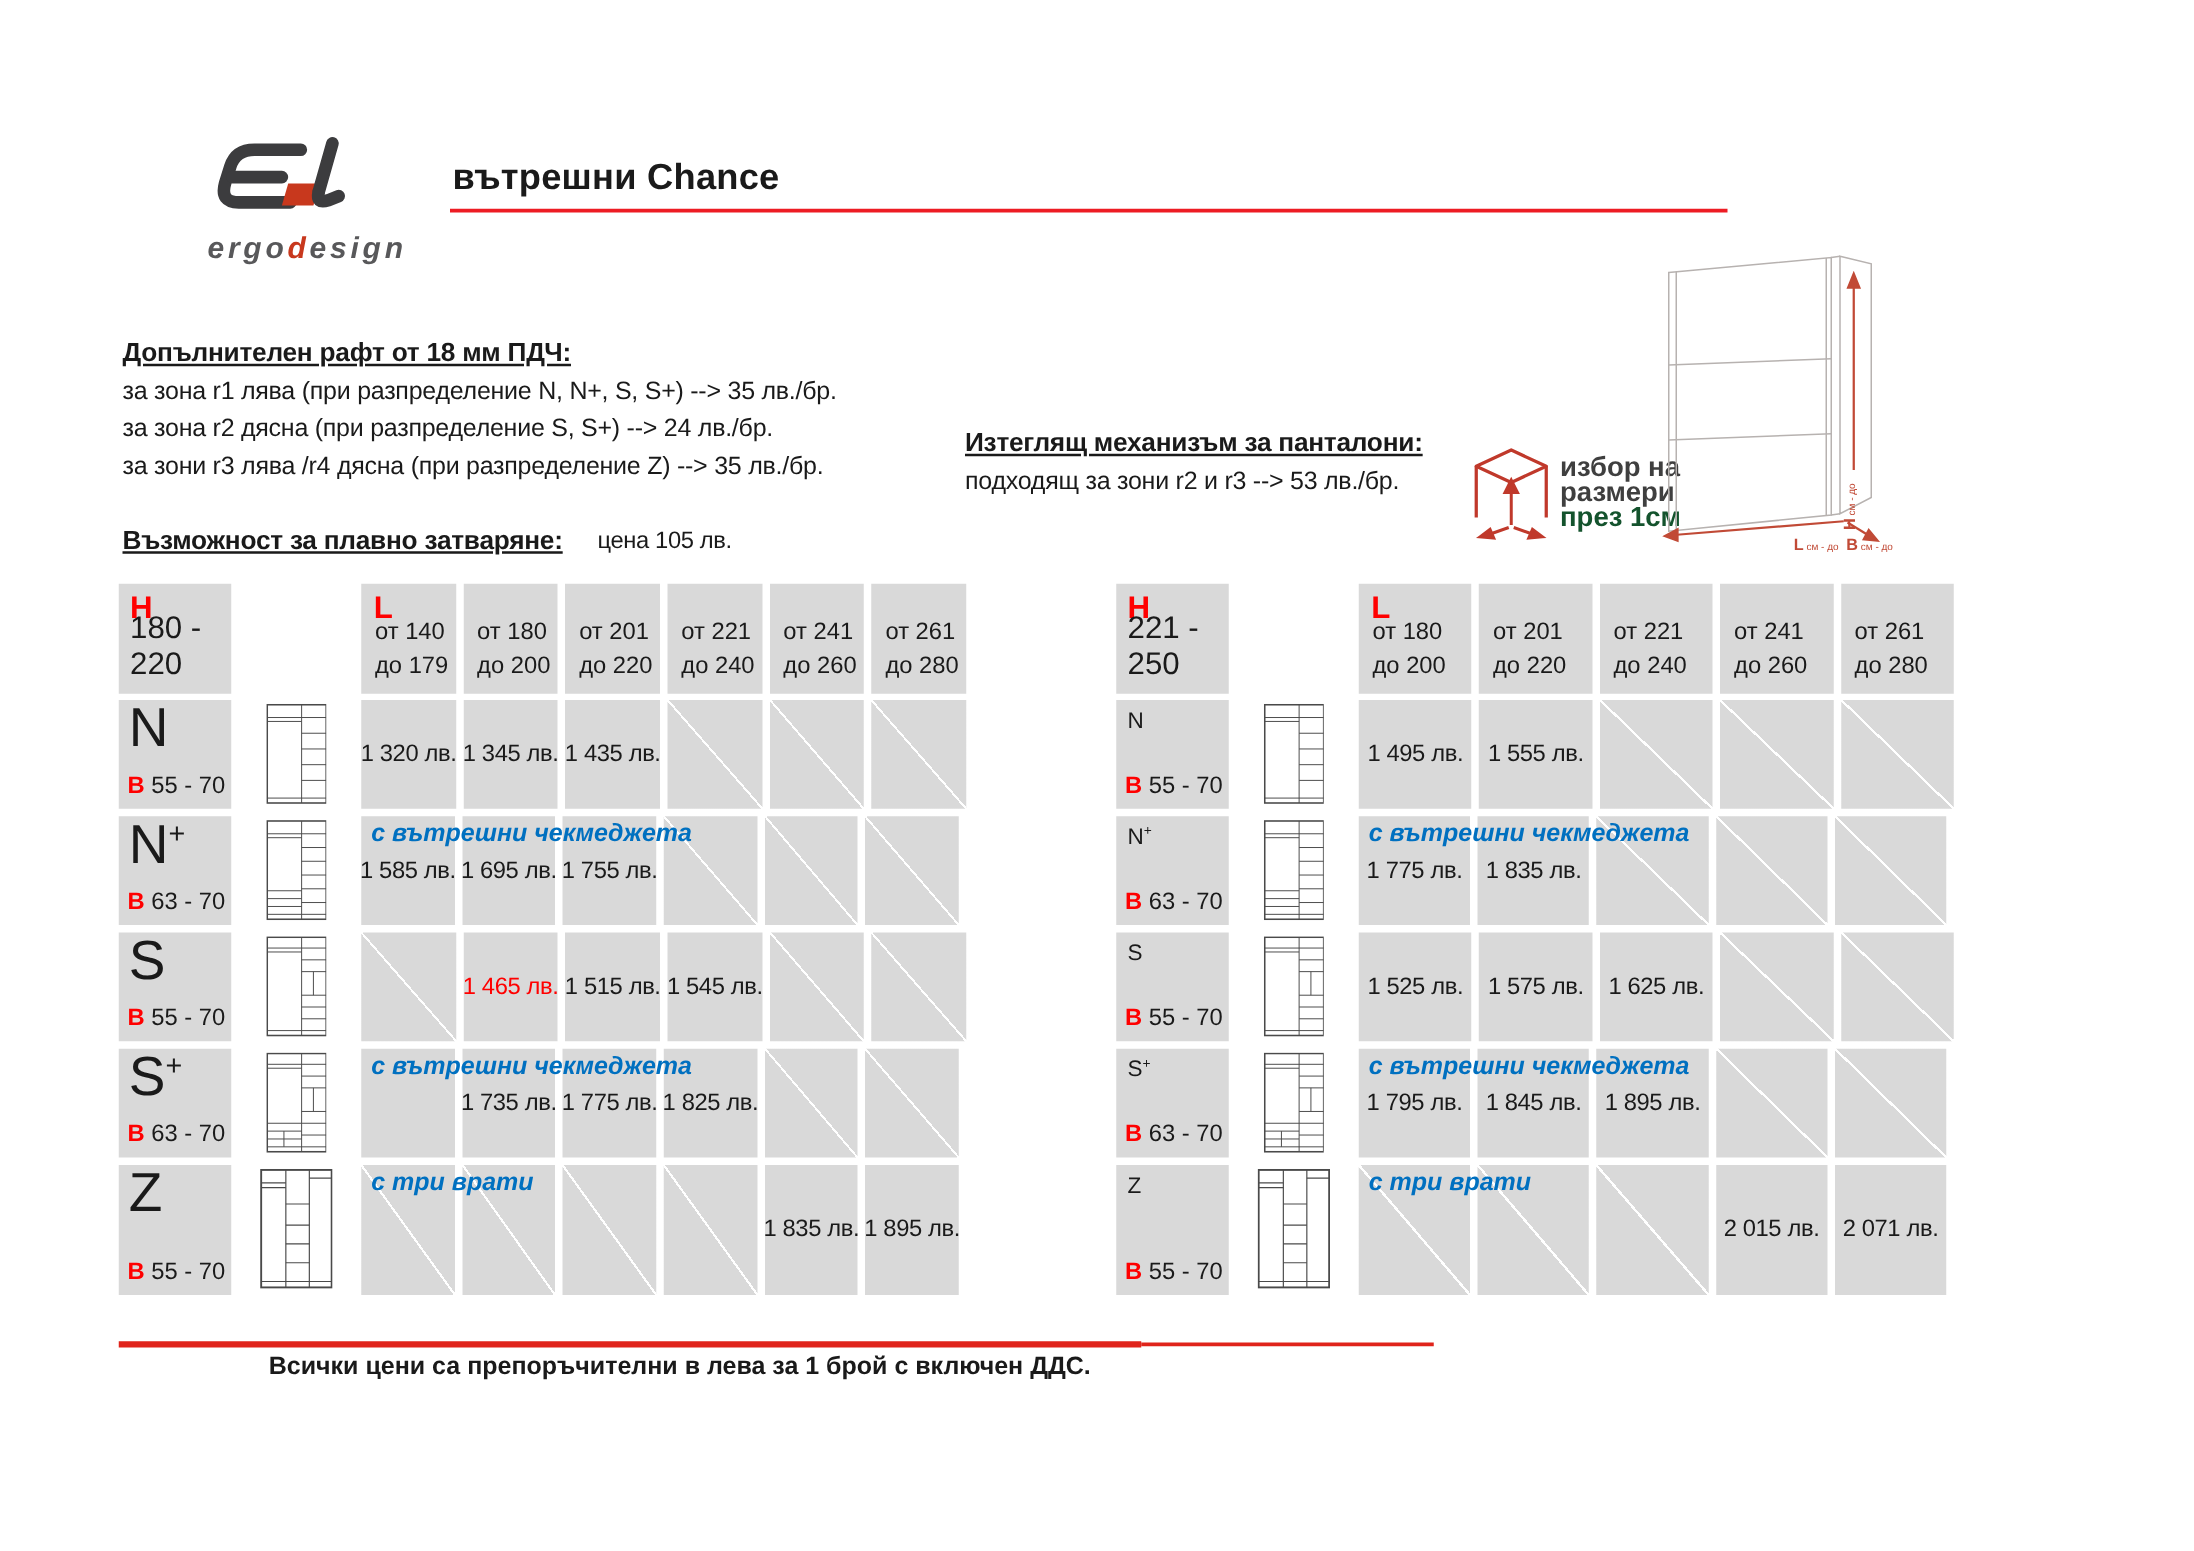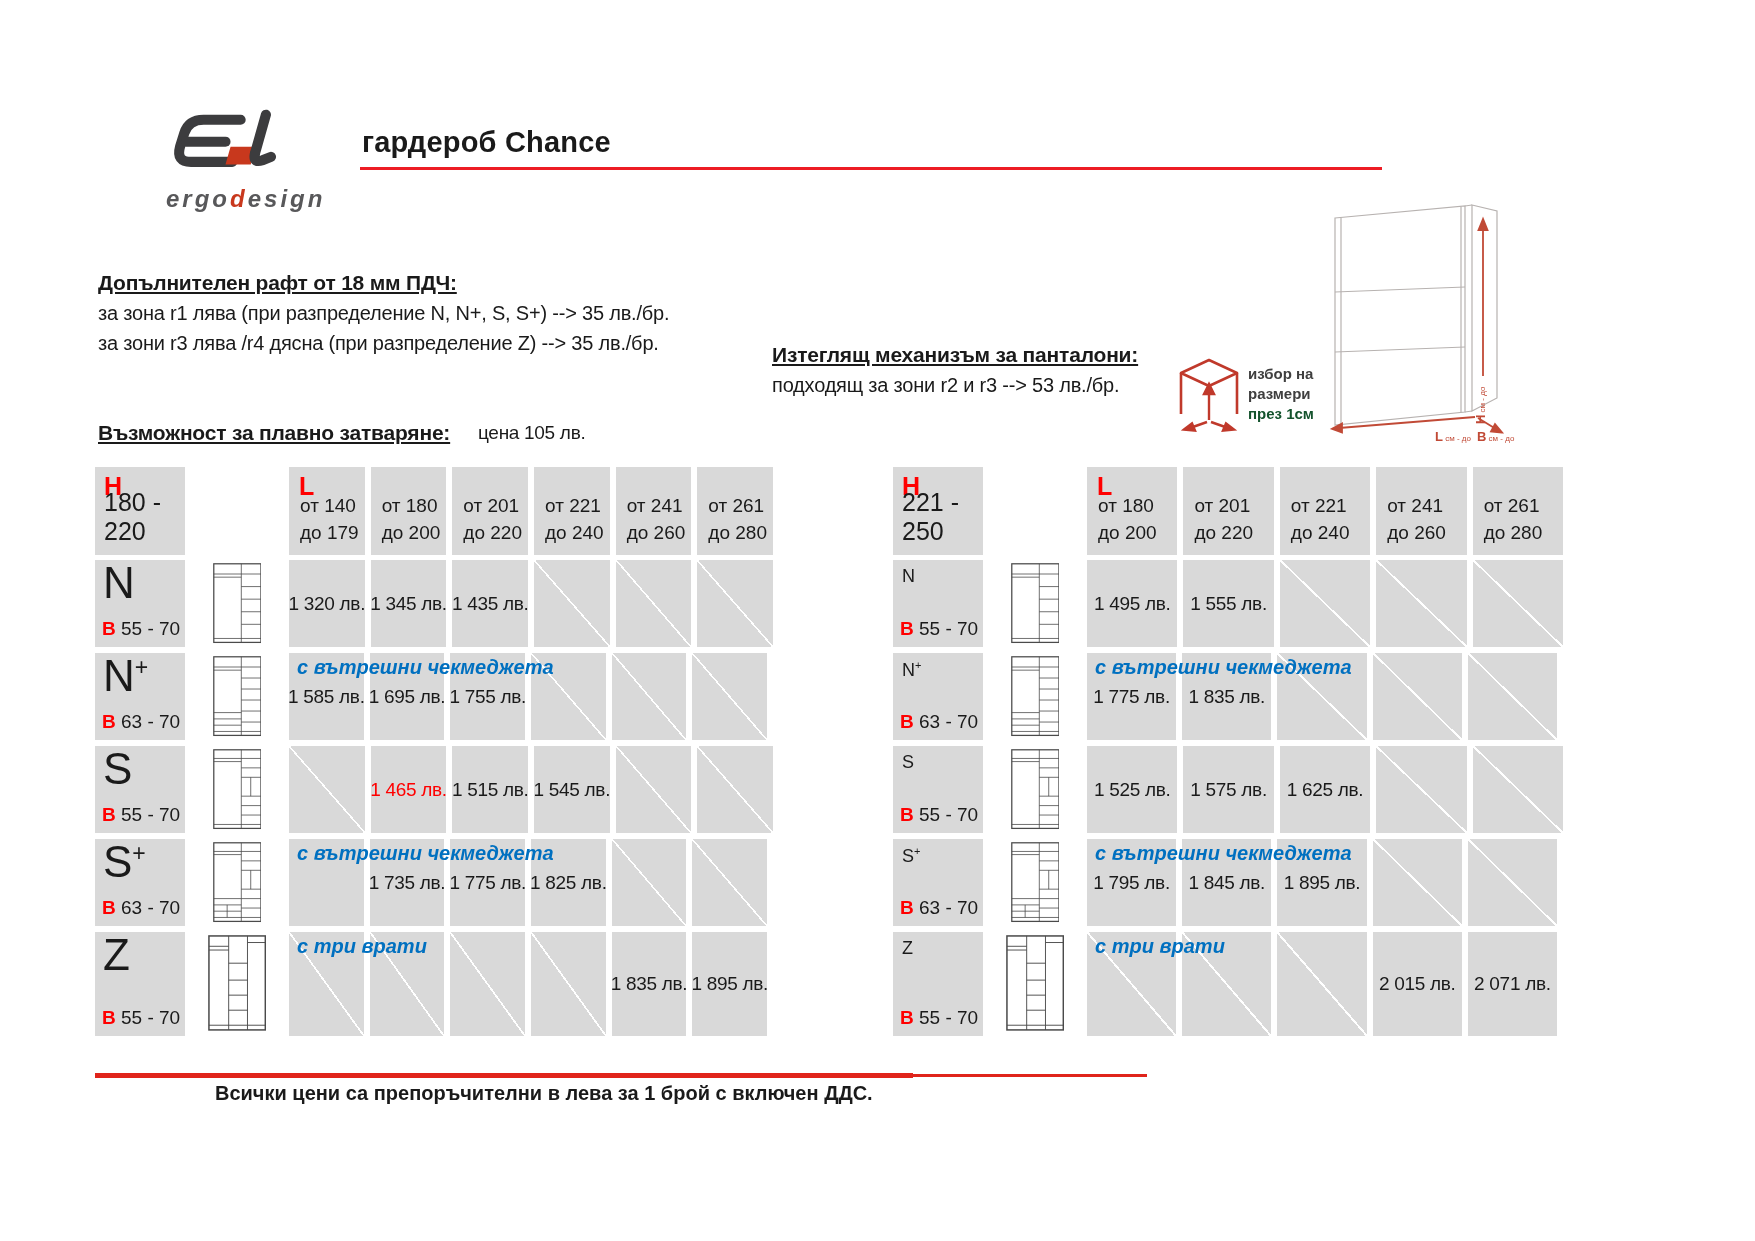--- a/index.html
+++ b/index.html
@@ -27,21 +27,21 @@
   .ib{position:absolute;font-size:20px;line-height:30px;letter-spacing:-.2px}
   .ib .hd{font-weight:bold;text-decoration:underline;font-size:21px}
   .ib-shelf{left:98px;top:268px;width:600px}
   .ib-soft{left:98px;top:418px;width:660px}
   .ib-soft .price{position:absolute;left:380px;top:0;font-weight:normal;text-decoration:none}
   .ib-rod{left:772px;top:250px;width:420px}
   .ib-trousers{left:772px;top:340px;width:420px}
 
   
   .cube-wrap{position:absolute;left:1176px;top:356px;width:66px;height:76px}
-  .size-note{position:absolute;left:1248px;top:364px;font-size:15px;font-weight:bold;
+  .size-note{position:absolute;left:1248px;top:364px;font-size:22px;font-weight:bold;
     line-height:20px;color:#3f3f3f}
   .size-note .red{color:#14532d}
   .drawing{position:absolute;left:1325px;top:196px;width:185px;height:250px}
   .drawing svg{position:absolute;left:0;top:0}
   .dim{position:absolute;color:var(--draw-red);white-space:nowrap}
   .dim .dl{font-weight:bold;font-size:13px}
   .dim .ds{font-size:8px}
   .dim-h{left:146px;top:228px;transform:rotate(-90deg);transform-origin:left top}
   .dim-l{left:110px;top:231px}
   .dim-b{left:152px;top:231px}
@@ -96,26 +96,27 @@
       <path d="M31,40 L78,40"></path>
     </g>
     <polygon points="84,46 114,46 108,67 78,67" fill="#c8381d"></polygon>
     <g fill="none" stroke="#3c3c3e" stroke-width="12" stroke-linecap="round">
       <path d="M126,8 L113,54"></path>
       <path d="M113,54 Q110,66 122,62 L132,58"></path>
     </g>
   </svg>
   <div class="wordmark"><span>ergo</span><span class="wm-d">d</span><span>esign</span></div>
 
-  <div class="title">гардероб Chance</div>
+  <div class="title">вътрешни Chance</div>
   <div class="title-line"></div>
 
   <div class="ib ib-shelf">
     <div class="hd">Допълнителен рафт от 18 мм ПДЧ:</div>
     <div>за зона r1 лява (при разпределение N, N+, S, S+) --&gt;  35 лв./бр.</div>
+    <div>за зона r2 дясна (при разпределение S, S+) --&gt; 24 лв./бр.</div>
     <div>за зони r3 лява /r4 дясна (при разпределение Z) --&gt; 35 лв./бр.</div>
   </div>
 
   <div class="ib ib-soft">
     <span class="hd">Възможност за плавно затваряне:</span>
     <span class="price">цена 105 лв.</span>
   </div>
 
   <div class="ib ib-rod">
   </div>

